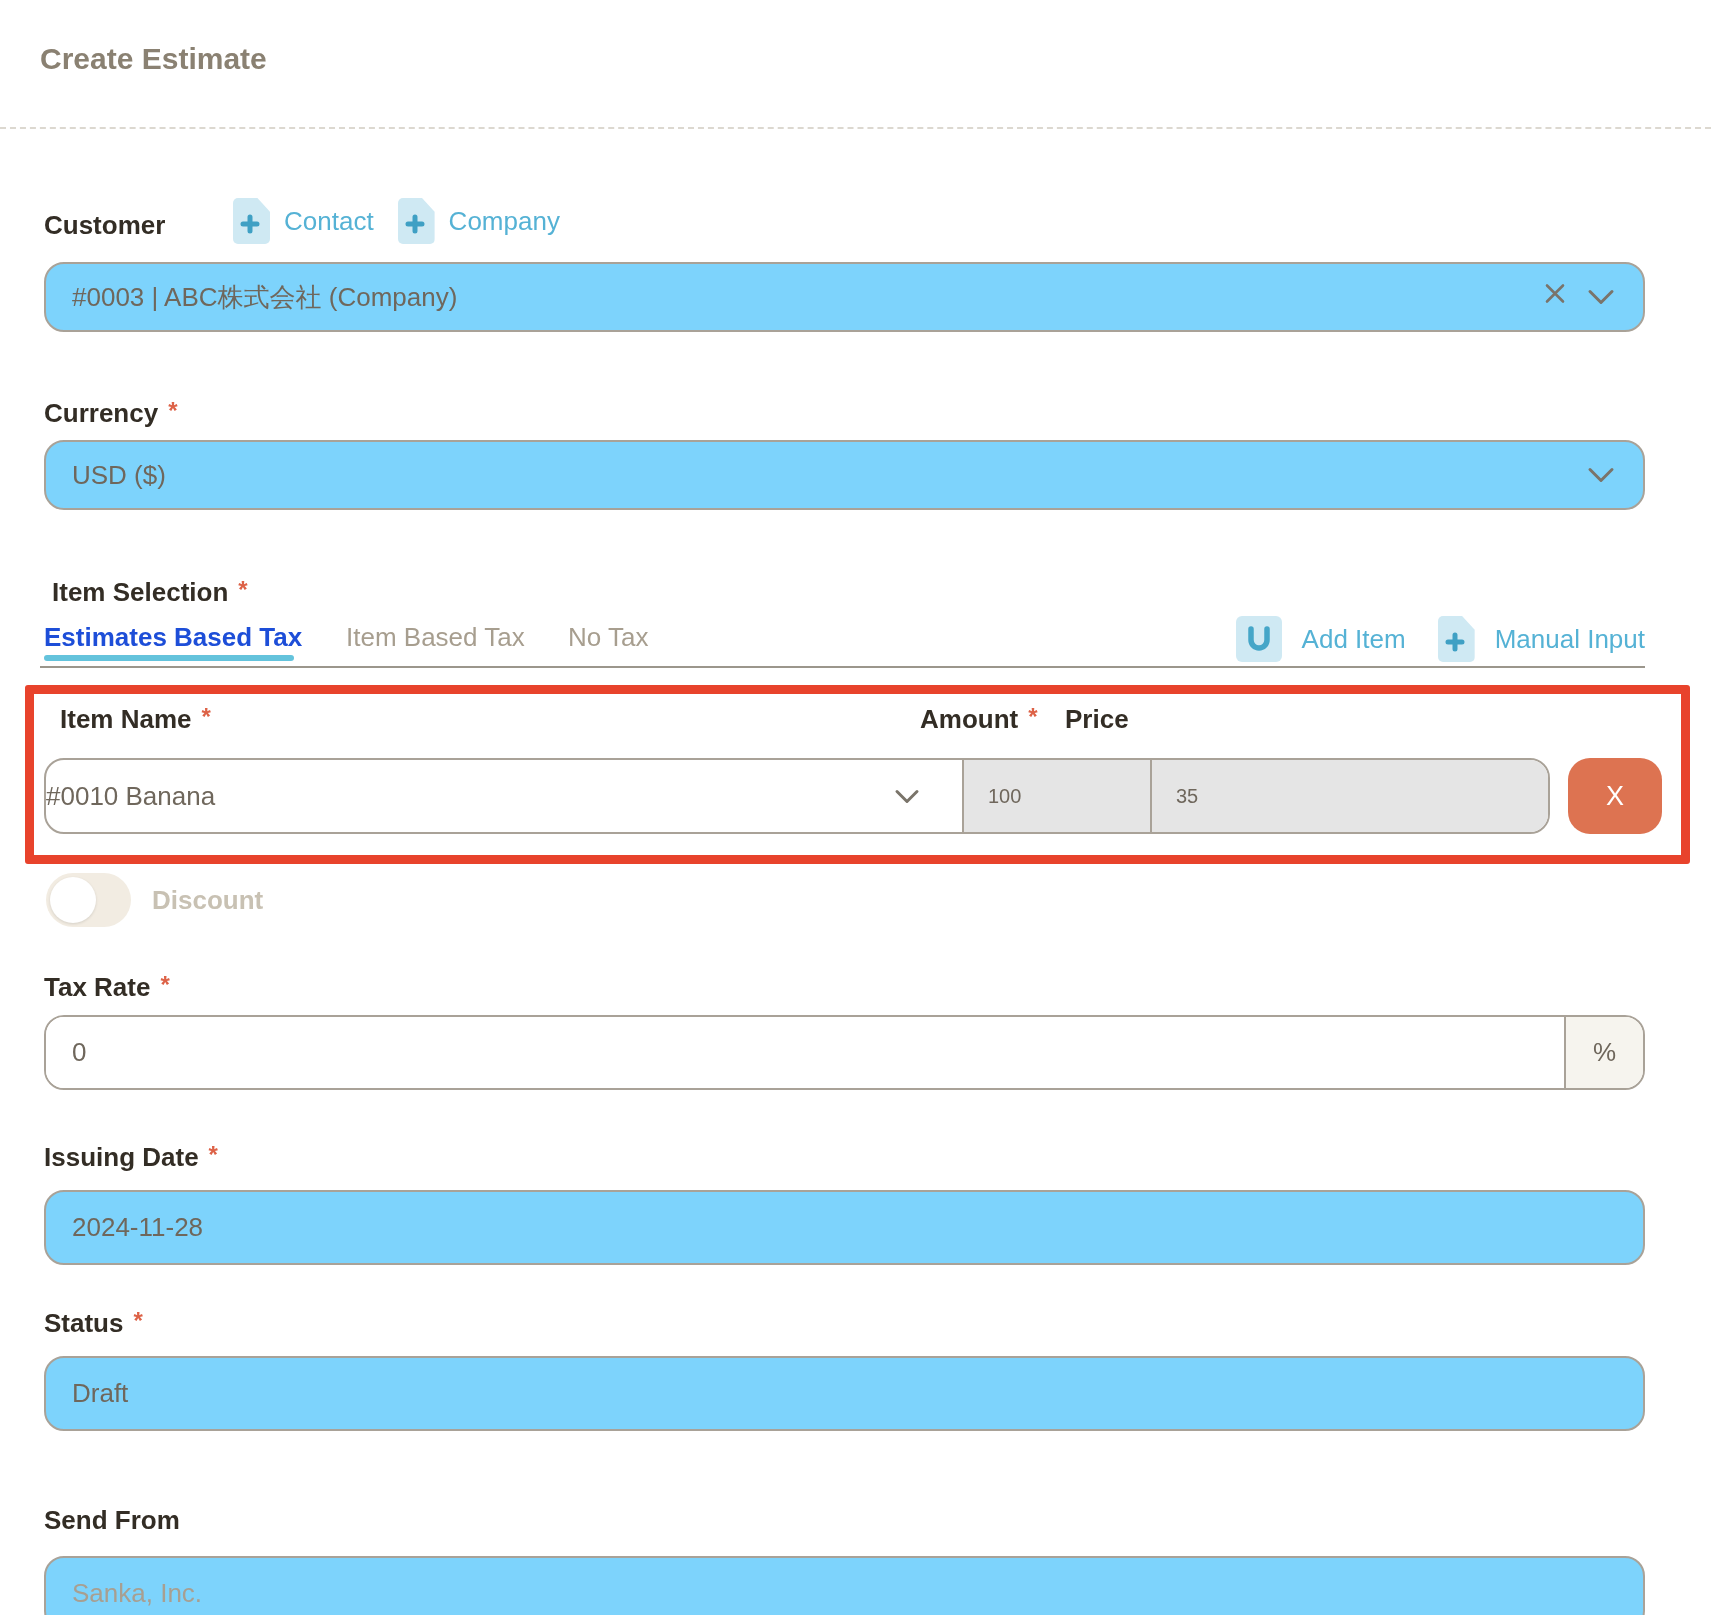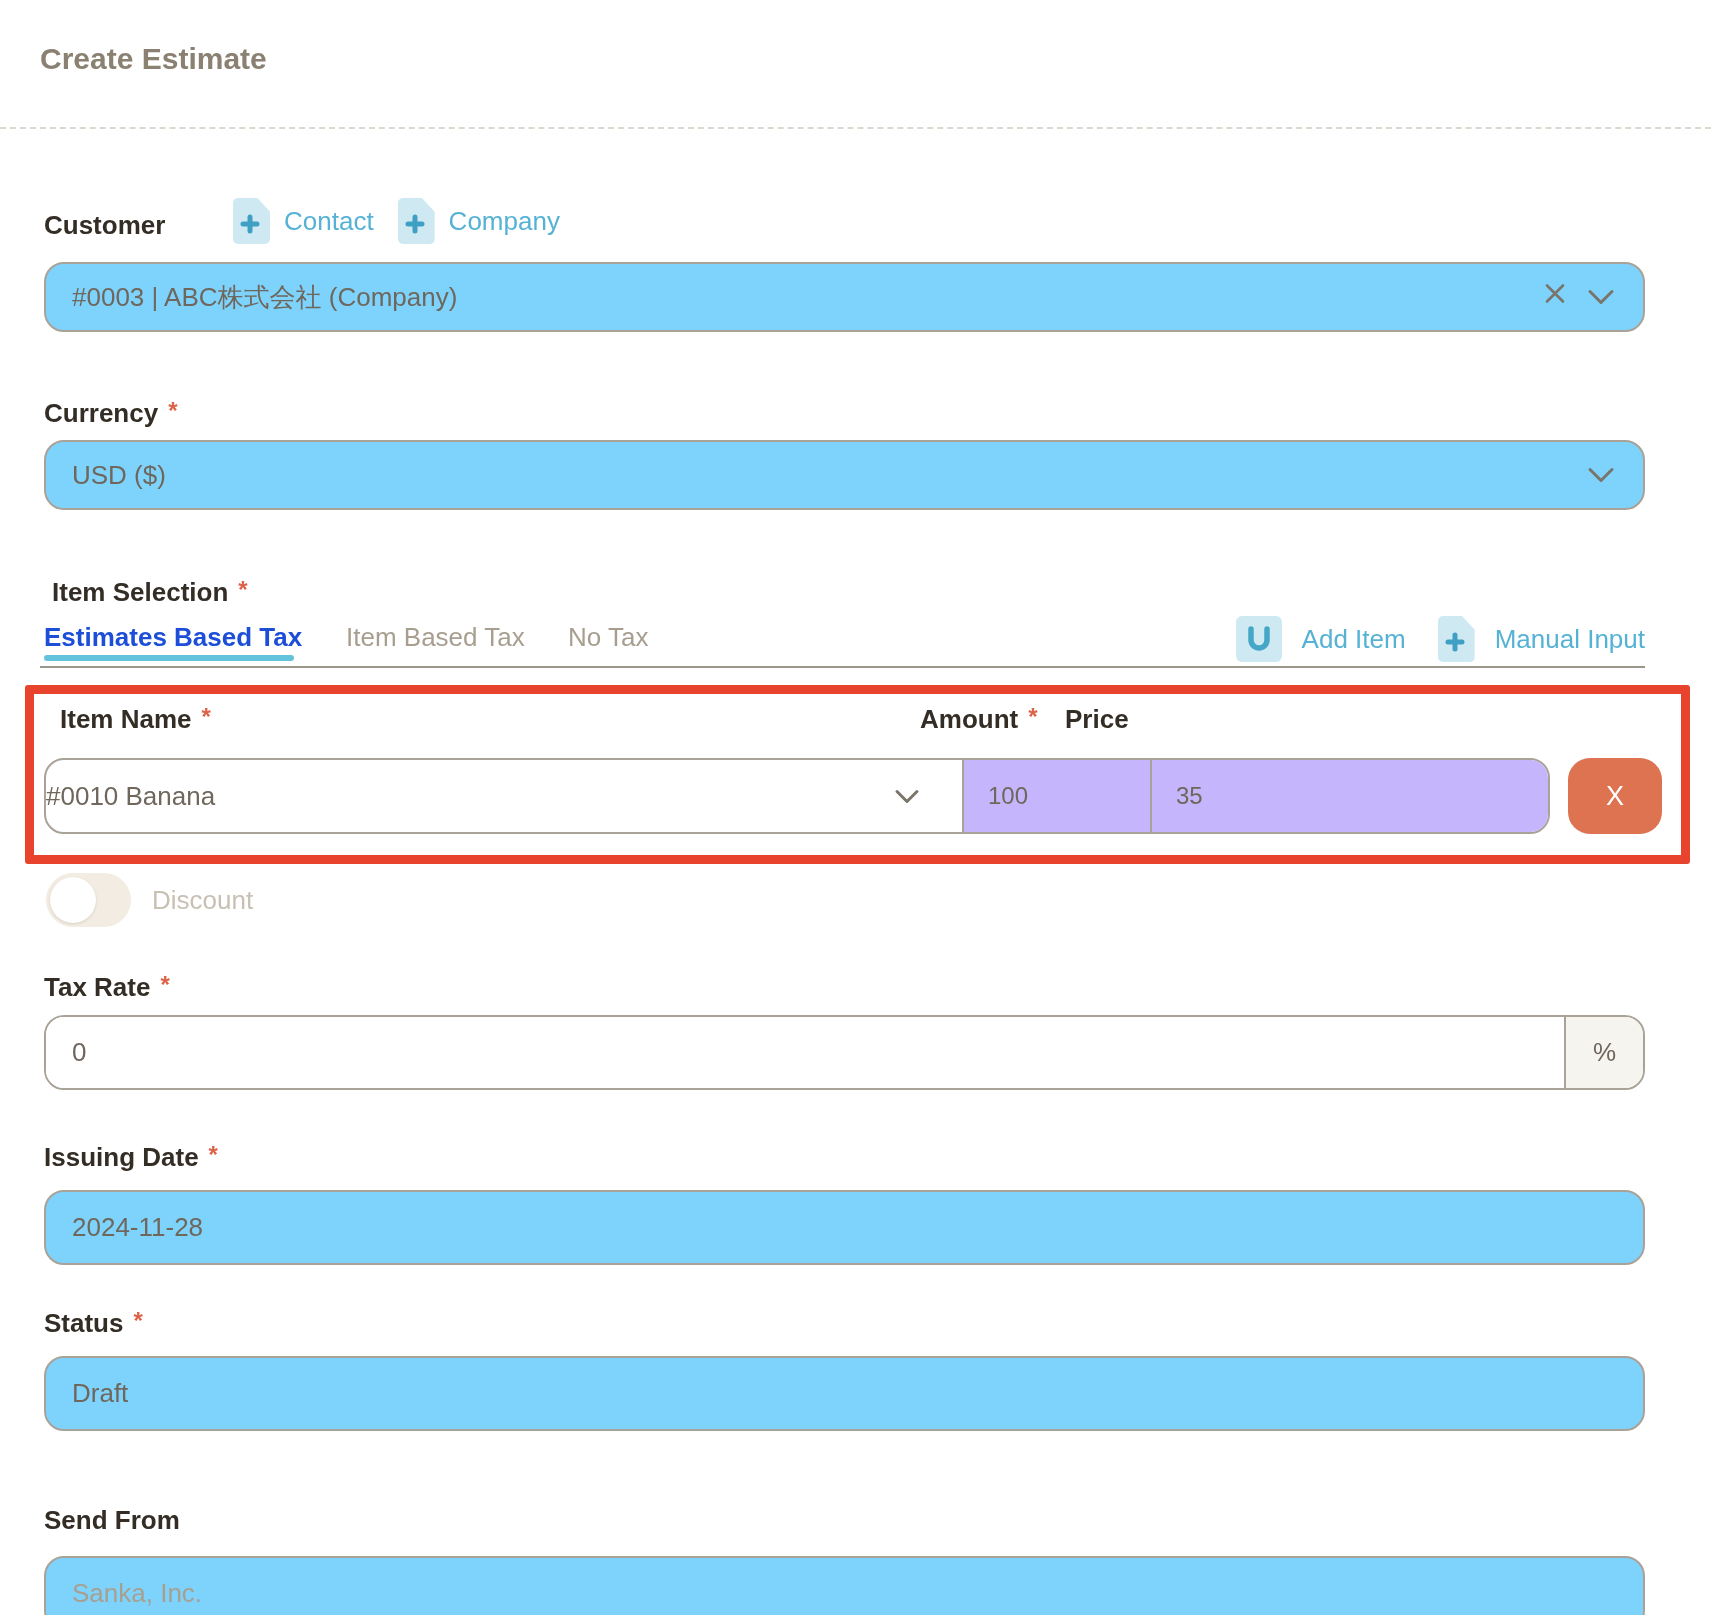--- a/index.html
+++ b/index.html
@@ -45,33 +45,33 @@
   .red-box { position:absolute; left:25px; top:685px; width:1665px; height:179px;
              border:9px solid #e8432c; border-radius:3px; background:#fff; }
   .col-head { position:absolute; top:10px; font-size:26px; font-weight:700; color:#332d25; white-space:nowrap; }
   .item-group { position:absolute; left:10px; top:64px; width:1506px; height:76px;
                 border:2px solid #a9a298; border-radius:20px; background:#fff;
                 display:flex; overflow:hidden; }
   .item-select { position:relative; width:916px; display:flex; align-items:center;
                  font-size:26px; color:#6f675c; }
   .item-select .icon-chevron { right:42px; }
   .cell-input { border:none; border-left:2px solid #a9a298; outline:none; height:100%;
-                font-size:24px; color:#6f675c; padding-left:24px; font-family:inherit; background:#c4b5fd; }
+                font-size:20px; color:#6f675c; padding-left:24px; font-family:inherit; background:#e5e5e5; }
   .cell-amount { width:188px; }
   .cell-price  { flex:1; }
   .remove-btn { position:absolute; left:1534px; top:64px; width:94px; height:76px;
                 background:#dd7351; border:none; border-radius:22px; color:#ffffff;
                 font-size:27px; display:flex; align-items:center; justify-content:center; cursor:pointer; }
 
   
   .toggle { position:absolute; left:46px; top:873px; width:85px; height:54px;
             background:#f2ece2; border-radius:27px; cursor:pointer; }
   .toggle-knob { position:absolute; left:4px; top:4px; width:46px; height:46px;
                  background:#fff; border-radius:50%; box-shadow:0 1px 3px rgba(0,0,0,0.12); }
-  .toggle-label { position:absolute; left:152px; top:885px; font-size:26px; color:#c8c1b3; }
+  .toggle-label { position:absolute; left:152px; top:885px; font-size:26px; color:#c8c1b3;font-weight:bold; }
 
   
   .tax-group { position:absolute; left:44px; top:1015px; width:1601px; height:75px;
                border:2px solid #a9a298; border-radius:20px; background:#fff;
                display:flex; overflow:hidden; }
   .tax-group input { flex:1; border:none; outline:none; font-size:26px; color:#6f675c;
                      padding-left:26px; font-family:inherit; }
   .tax-suffix { width:79px; border-left:2px solid #a9a298; background:#f6f4ee;
                 display:flex; align-items:center; justify-content:center;
                 font-size:26px; color:#6f675c; }

